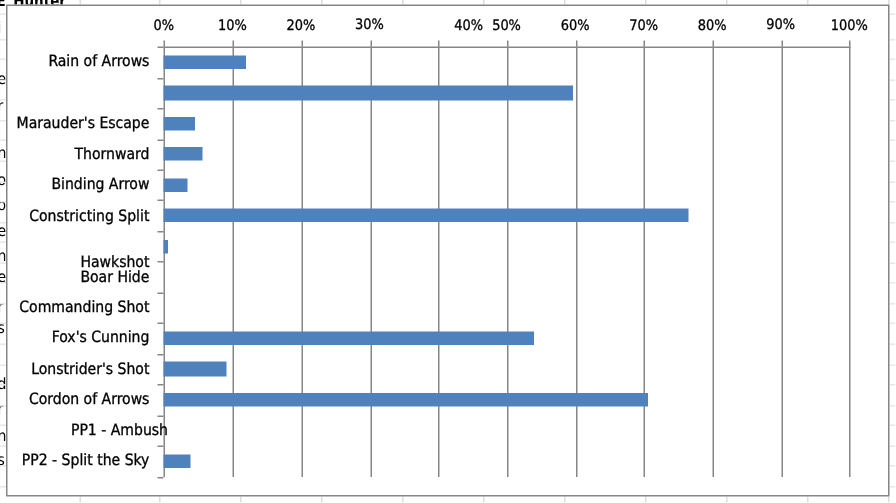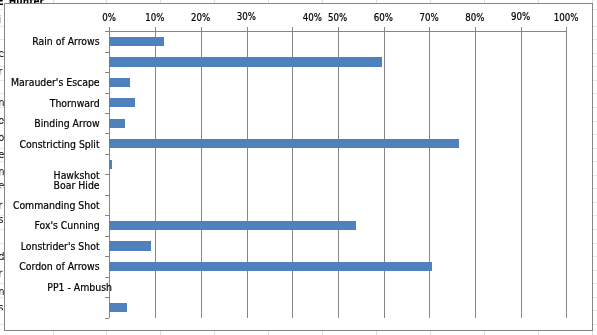--- a/index.html
+++ b/index.html
@@ -144,15 +144,16 @@
     <div class="bar" style="left: 104.4px; top: 216.893px; width: 246.323px; height: 9.3px;"></div>
     <div class="tick" style="left: 99.9px; top: 232px; width: 4.5px;"></div>
     <div class="catlabel" style="right: 492.4px; top: 235.9px;">Lonstrider's Shot</div>
     <div class="bar" style="left: 104.4px; top: 237.35px; width: 41.587px; height: 9.3px;"></div>
     <div class="tick" style="left: 99.9px; top: 252px; width: 4.5px;"></div>
     <div class="catlabel" style="right: 492.4px; top: 256.357px;">Cordon of Arrows</div>
     <div class="bar" style="left: 104.4px; top: 257.807px; width: 322.642px; height: 9.3px;"></div>
     <div class="tick" style="left: 99.9px; top: 273px; width: 4.5px;"></div>
     <div class="catlabel" style="right: 480px; top: 276.814px;">PP1 - Ambush</div>
     <div class="tick" style="left: 99.9px; top: 293px; width: 4.5px;"></div>
+    <div class="catlabel" style="right: 492.4px; top: 297.271px;">PP2 - Split the Sky</div>
     <div class="bar" style="left: 104.4px; top: 298.721px; width: 17.366px; height: 9.3px;"></div>
     <div class="tick" style="left: 99.9px; top: 313.6px; width: 4.5px;"></div>
   </div>
 
 </body></html>

